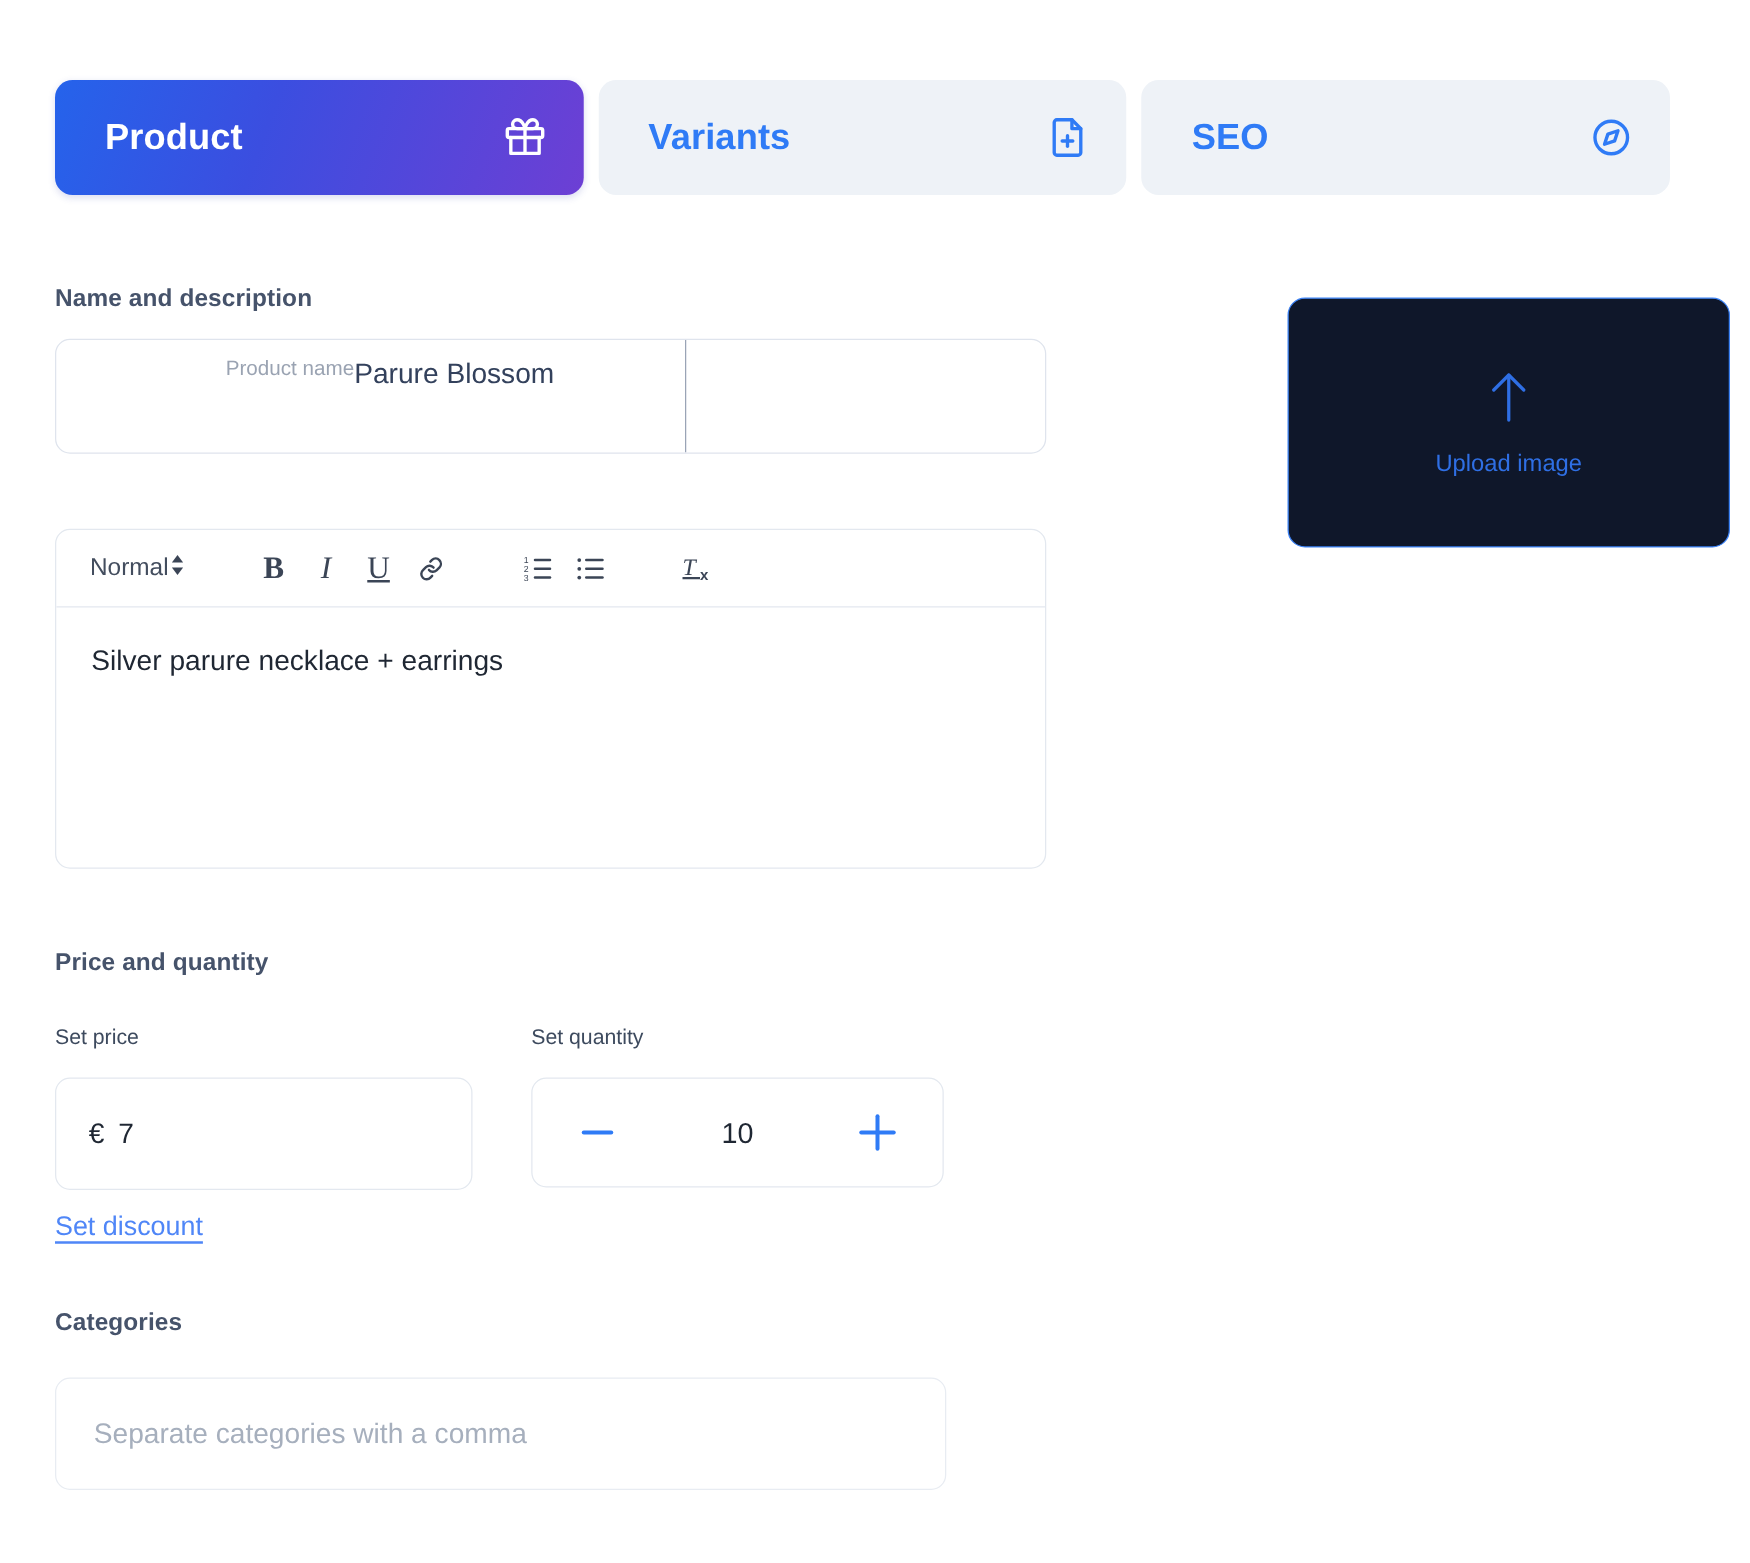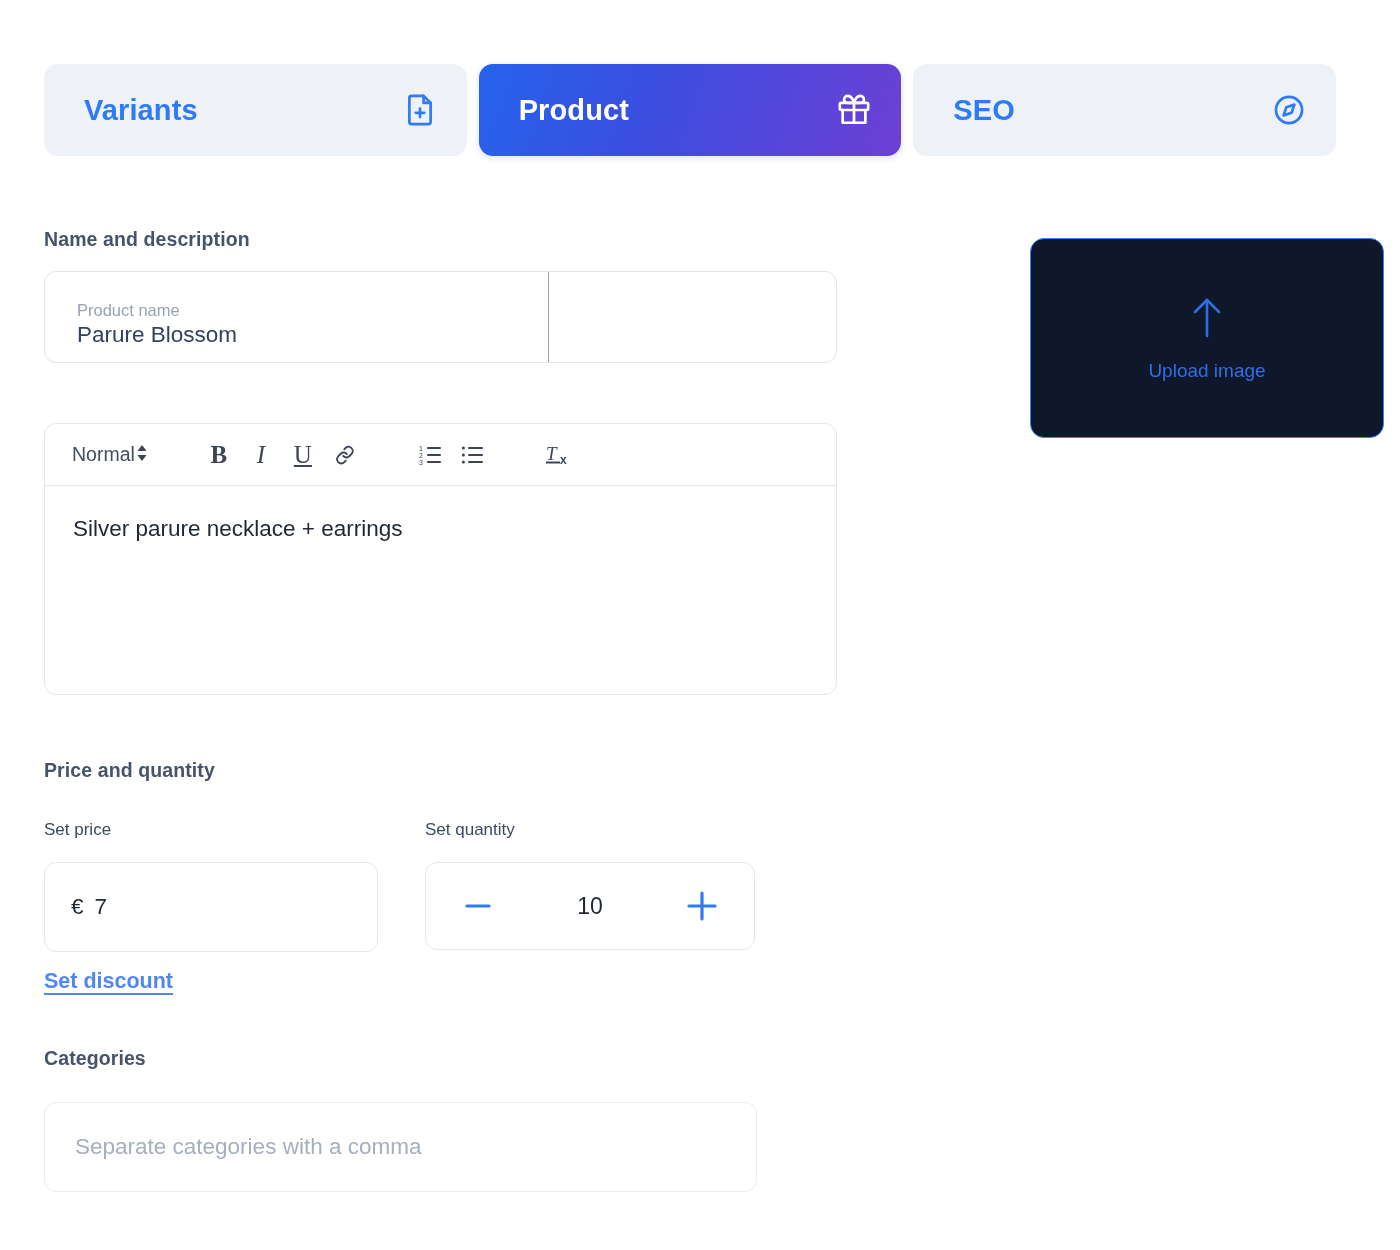--- a/index.html
+++ b/index.html
@@ -66,21 +66,21 @@
     border: 1px solid #dfe4ed;
     border-radius: 12px;
     display: flex;
     background: #fff;
     overflow: hidden;
   }
   .name-field {
     width: 504px;
     border-right: 1px solid #9aa4b6;
     padding: 14px 1px 0 32px;
-    display: flex; flex-direction: column;
+    display: flex; flex-direction: row;
     justify-content: center;
     cursor: text;
   }
   .float-label {
     font-size: 16.5px;
     color: #9aa3b2;
     margin-bottom: 2px;
   }
   .field-value {
     font-size: 22.5px;
@@ -190,21 +190,20 @@
     color: #1f2733;
   }
   .discount-link {
     position: absolute;
     top: 969px; left: 44px;
     font-size: 21.5px;
     color: #4f86f7;
     text-decoration: underline;
     text-underline-offset: 5px;
     cursor: pointer;
-    font-weight: bold;
   }
 
   
   .cat-box {
     position: absolute;
     top: 1102px; left: 44px;
     width: 713px; height: 90px;
     border: 1px solid #e8ecf2;
     border-radius: 12px;
     background: #fff;
@@ -233,41 +232,41 @@
     margin-top: 16px;
   }
 </style>
 </head>
 <body>
 
 <div class="page">
 
   <div class="tabs">
 
-    <div class="tab tab-idle">
-      <span class="tab-label">Variants</span>
-      <span class="tab-icon">
-        <svg width="34" height="34" viewBox="0 0 24 24" fill="none" stroke="#2f7bf6" stroke-width="1.9" stroke-linecap="round" stroke-linejoin="round">
-          <path d="M14.5 2H6a1.5 1.5 0 0 0-1.5 1.5v17A1.5 1.5 0 0 0 6 22h12a1.5 1.5 0 0 0 1.5-1.5V7z"></path>
-          <polyline points="14.5 2 14.5 7 19.5 7"></polyline>
-          <line x1="12" y1="11" x2="12" y2="17"></line>
-          <line x1="9" y1="14" x2="15" y2="14"></line>
-        </svg>
-      </span>
-    </div>
-
     <div class="tab tab-active">
       <span class="tab-label">Product</span>
       <span class="tab-icon">
         <svg width="34" height="34" viewBox="0 0 24 24" fill="none" stroke="#ffffff" stroke-width="1.9" stroke-linecap="round" stroke-linejoin="round">
           <polyline points="20 12 20 21 4 21 4 12"></polyline>
           <rect x="2" y="7" width="20" height="5" rx="1"></rect>
           <line x1="12" y1="21" x2="12" y2="7"></line>
           <path d="M12 7H7.5a2.5 2.5 0 0 1 0-5C11 2 12 7 12 7z"></path>
           <path d="M12 7h4.5a2.5 2.5 0 0 0 0-5C13 2 12 7 12 7z"></path>
+        </svg>
+      </span>
+    </div>
+
+    <div class="tab tab-idle">
+      <span class="tab-label">Variants</span>
+      <span class="tab-icon">
+        <svg width="34" height="34" viewBox="0 0 24 24" fill="none" stroke="#2f7bf6" stroke-width="1.9" stroke-linecap="round" stroke-linejoin="round">
+          <path d="M14.5 2H6a1.5 1.5 0 0 0-1.5 1.5v17A1.5 1.5 0 0 0 6 22h12a1.5 1.5 0 0 0 1.5-1.5V7z"></path>
+          <polyline points="14.5 2 14.5 7 19.5 7"></polyline>
+          <line x1="12" y1="11" x2="12" y2="17"></line>
+          <line x1="9" y1="14" x2="15" y2="14"></line>
         </svg>
       </span>
     </div>
 
     <div class="tab tab-idle">
       <span class="tab-label">SEO</span>
       <span class="tab-icon">
         <svg width="34" height="34" viewBox="0 0 24 24" fill="none" stroke="#2f7bf6" stroke-width="1.9" stroke-linecap="round" stroke-linejoin="round">
           <circle cx="12" cy="12" r="9.2"></circle>
           <polygon points="15.8 8.2 13.9 13.9 8.2 15.8 10.1 10.1"></polygon>

